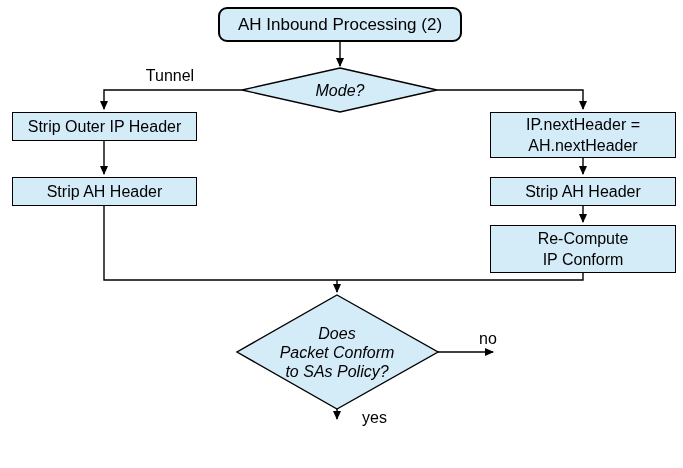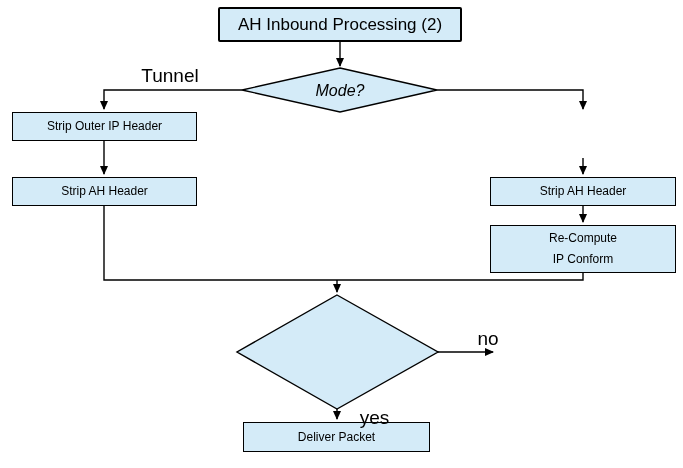--- a/index.html
+++ b/index.html
@@ -32,46 +32,46 @@
   .node {
     position: absolute;
     box-sizing: border-box;
     background: var(--node-fill, #d4ebf8);
     border: 1.5px solid var(--node-border, #000000);
     color: var(--text, #000000);
     display: flex;
     align-items: center;
     justify-content: center;
     text-align: center;
-    font-size: 12px;
+    font-size: 16px;
     line-height: 21px;
     white-space: pre-line;
   }
   .node.rounded {
     border-width: 2px;
-    border-radius: 2px;
+    border-radius: 9px;
     font-size: 17px;
   }
   .dlabel {
     position: absolute;
     color: var(--text, #000000);
     display: flex;
     align-items: center;
     justify-content: center;
     text-align: center;
     font-size: 16px;
     line-height: 19px;
     white-space: pre-line;
     pointer-events: none;
     font-style: italic;
   }
   .elabel {
     position: absolute;
     color: var(--text, #000000);
-    font-size: 19px;
+    font-size: 16px;
     line-height: 18px;
     text-align: center;
   }
 </style>
 </head>
 <body>
 
 <div class="canvas">
 
   <svg viewBox="0 0 683 468">
@@ -97,29 +97,33 @@
   </svg>
 
   <div class="node rounded" style="left:218px;top:7px;width:244px;height:35px">AH Inbound Processing (2)</div>
 
   <div class="dlabel" style="left:290px;top:79px;width:100px;height:22px">Mode?</div>
 
   <div class="node" style="left:12px;top:112px;width:185px;height:29px">Strip Outer IP Header</div>
 
   <div class="node" style="left:12px;top:177px;width:185px;height:29px">Strip AH Header</div>
 
+  <div class="node" style="left:490px;top:112px;width:186px;height:46px">IP.nextHeader =
+AH.nextHeader</div>
 
   <div class="node" style="left:490px;top:177px;width:186px;height:29px">Strip AH Header</div>
 
   <div class="node" style="left:490px;top:225px;width:186px;height:48px">Re-Compute
 IP Conform</div>
 
+  <div class="dlabel" style="left:247px;top:324px;width:180px;height:57px">Does
+Packet Conform
+to SAs Policy?</div>
 
 
-  <div class="node" style="left:243px;top:422px;width:187px;height:30px">Deliver Packet</div>
 
   <div class="elabel" style="left:135px;top:67px;width:70px">Tunnel</div>
 
 
   <div class="elabel" style="left:470px;top:330px;width:36px">no</div>
 
   <div class="elabel" style="left:352px;top:409px;width:45px">yes</div>
 
 </div>
 

